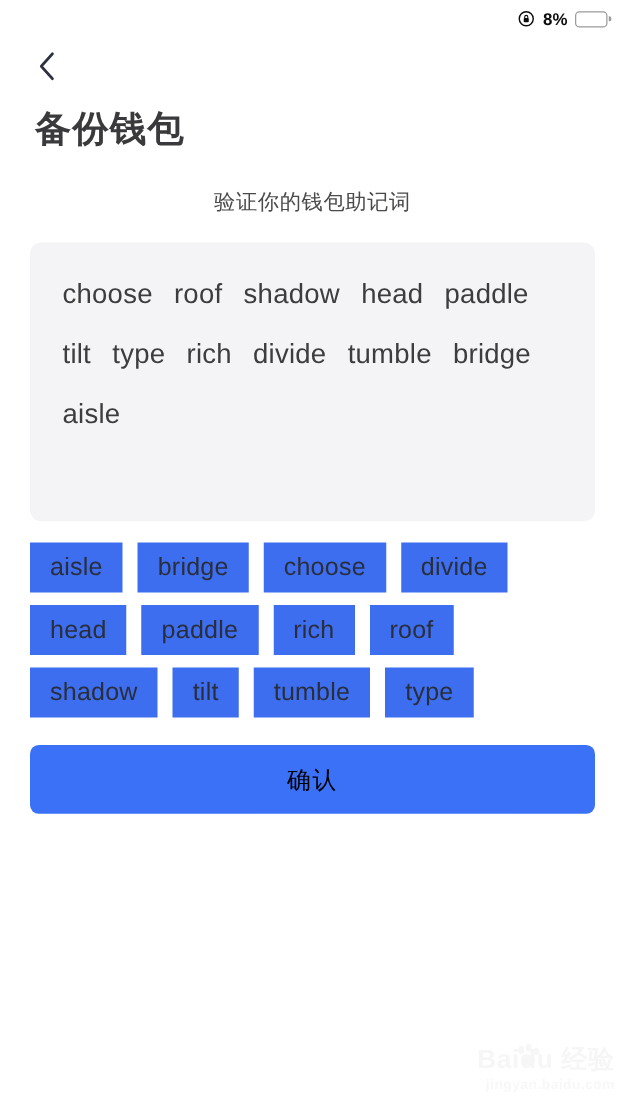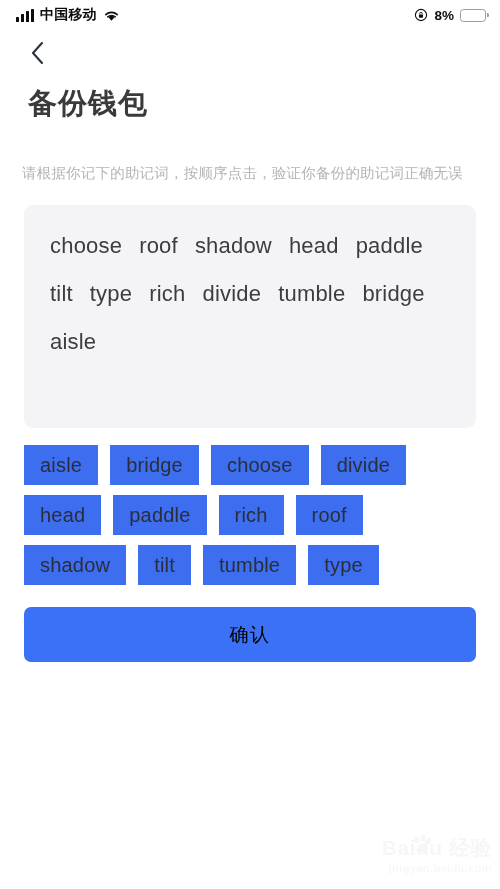--- a/index.html
+++ b/index.html
@@ -237,36 +237,20 @@
     right: 58px;
     top: -3px;
     width: 22px;
     height: 20px;
   }
 </style>
 </head>
 <body>
 
 <div class="statusbar">
-  <div class="sb-left">
-    <span class="signal">
-      <i></i>
-        <i></i>
-        <i></i>
-        <i></i>
-    </span>
-    <span class="carrier">中国移动</span>
-    <span>
-      <svg class="wifi" viewBox="0 0 20 15">
-        <path d="M10 13.6 L6.4 9.6 a5.3 5.3 0 0 1 7.2 0 Z" fill="#0d0d0d"></path>
-        <path d="M3.3 6.5 a9.8 9.8 0 0 1 13.4 0" stroke="#0d0d0d" stroke-width="1.9" fill="none" stroke-linecap="round"></path>
-        <path d="M5.6 9.1 a6.4 6.4 0 0 1 8.8 0" stroke="#0d0d0d" stroke-width="1.7" fill="none" stroke-linecap="round"></path>
-      </svg>
-    </span>
-  </div>
 
 
   <div class="sb-right">
     <span>
       <svg class="rotlock" viewBox="0 0 16 16">
         <circle cx="8" cy="8" r="6.4" fill="none" stroke="#0d0d0d" stroke-width="1.3"></circle>
         <rect x="5.7" y="7.4" width="4.6" height="3.7" rx="0.7" fill="#0d0d0d"></rect>
         <path d="M6.6 7.4 V6.3 a1.4 1.4 0 0 1 2.8 0 V7.4" fill="none" stroke="#0d0d0d" stroke-width="1"></path>
       </svg>
     </span>
@@ -283,21 +267,21 @@
       <svg width="15" height="24" viewBox="0 0 15 24">
         <path d="M12 2 L3 12 L12 22" fill="none" stroke="#2c3140" stroke-width="2.1" stroke-linecap="round" stroke-linejoin="round"></path>
       </svg>
     </span>
   </div>
 </div>
 
 <div class="page-title">备份钱包</div>
 
 <div class="intro">
-  <div class="intro-sub">请根据你记下的助记词，按顺序点击，验证你备份的助记词正确无误</div>
+  <div class="intro-heading">验证你的钱包助记词</div>
 </div>
 
 <div class="mnemonic-panel">
   <div class="mnemonic-rows">
       <span class="mnemonic-word">choose</span>
       <span class="mnemonic-word">roof</span>
       <span class="mnemonic-word">shadow</span>
       <span class="mnemonic-word">head</span>
       <span class="mnemonic-word">paddle</span>
       <span class="mnemonic-word">tilt</span>

